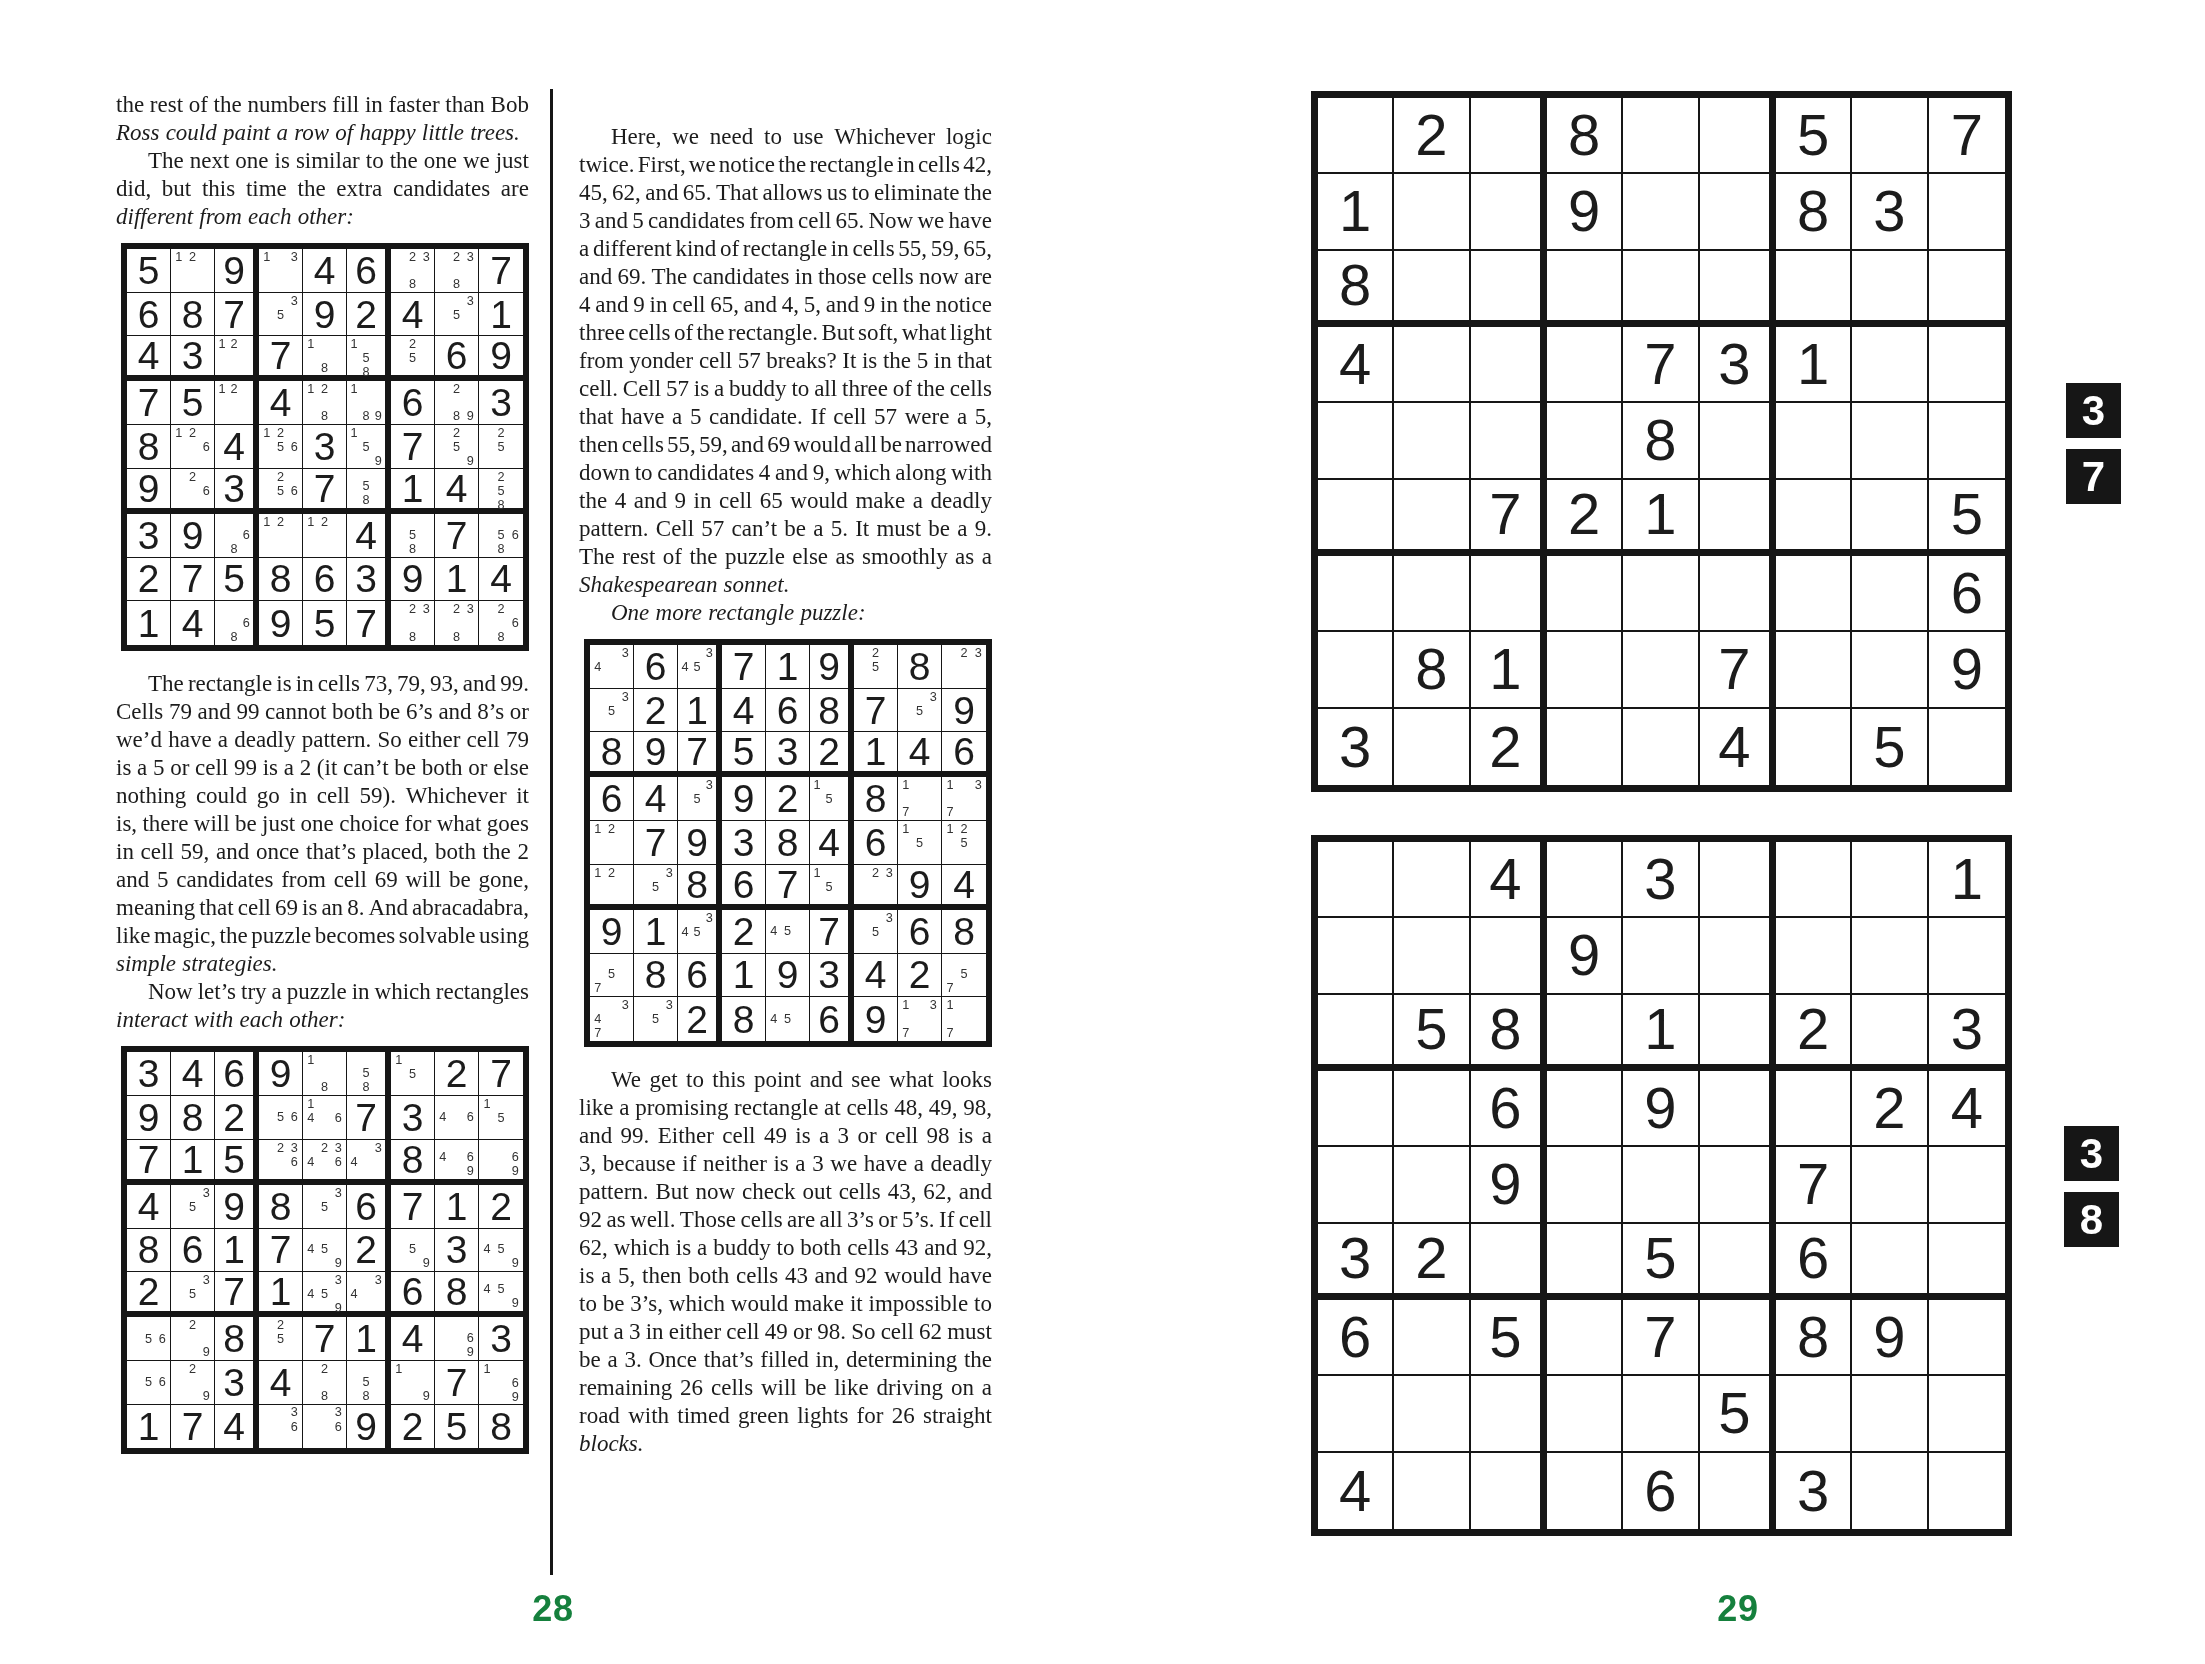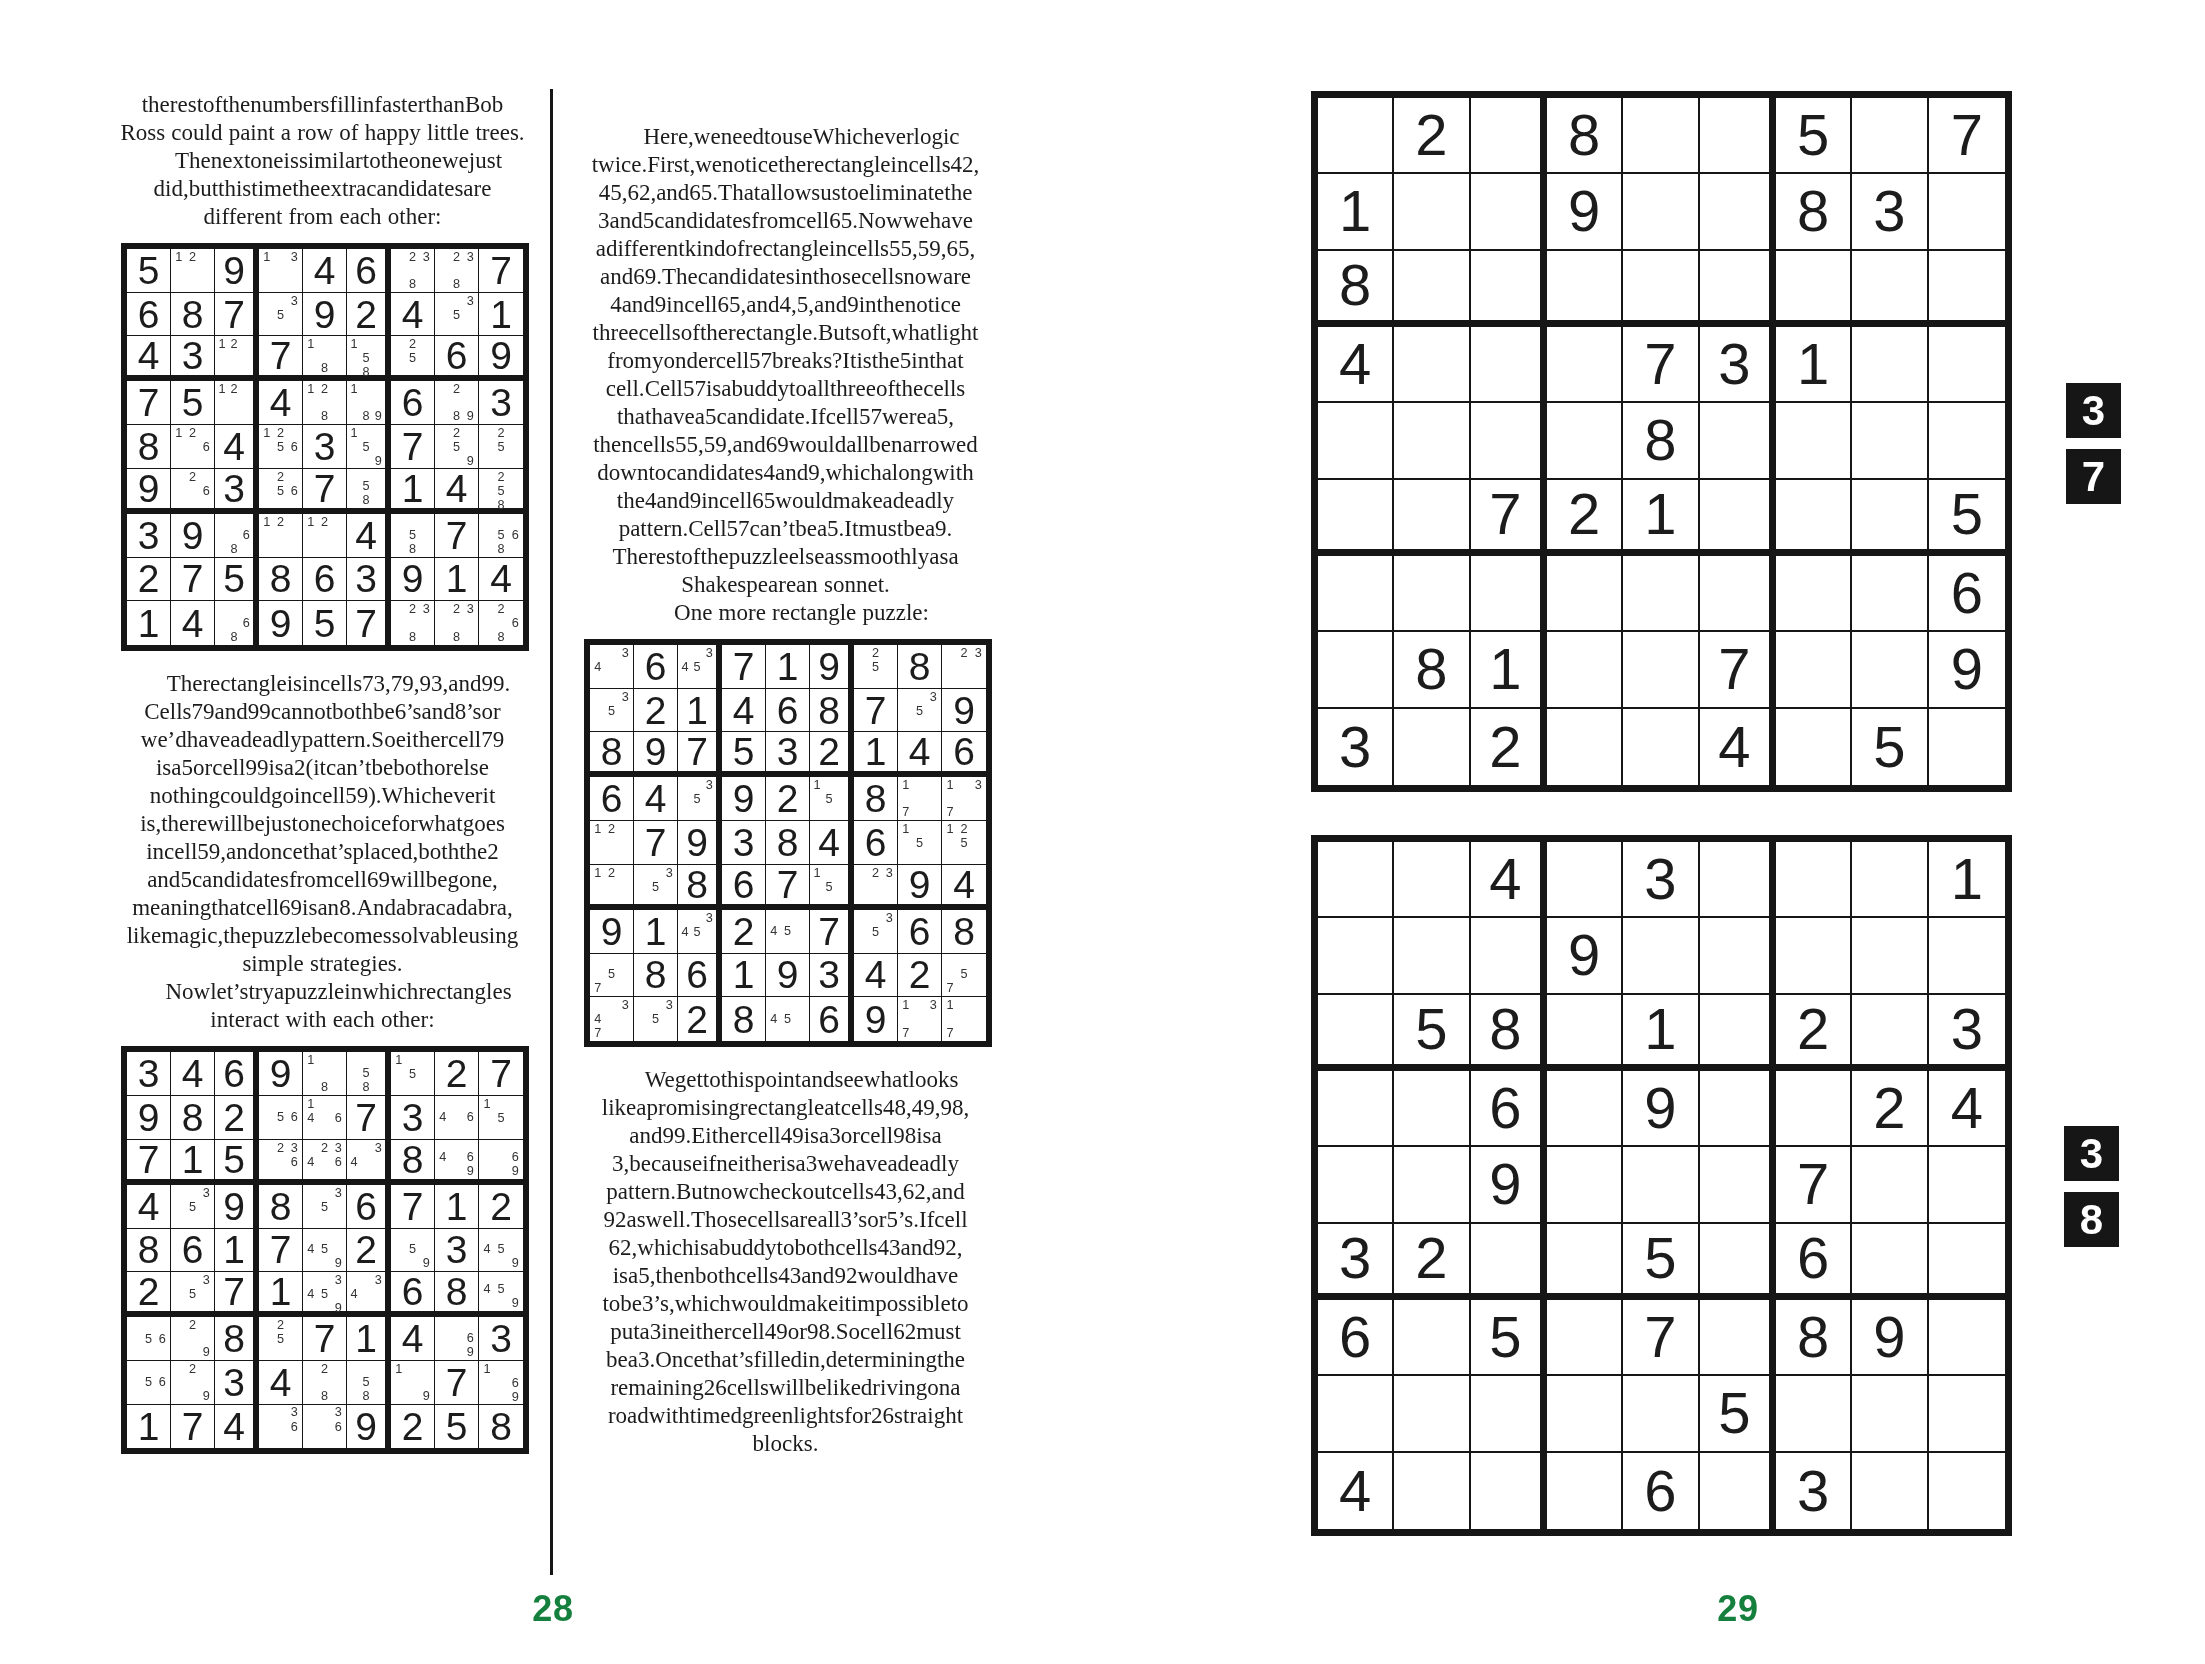--- a/index.html
+++ b/index.html
@@ -5,23 +5,23 @@
   html,body{margin:0;padding:0;background:#ffffff;}
   body{width:2205px;height:1665px;position:relative;overflow:hidden;
        font-family:"Liberation Serif",serif;color:#1c1c1c;}
   .spread{position:absolute;inset:0;}
 
   
   .textcol{position:absolute;width:413px;font-size:23px;}
   #col-left{left:116px;top:92px;}
   #col-mid{left:579px;top:92px;margin-top:32px;}
   .para{margin:0;}
-  .line{display:flex;justify-content:center;align-items:baseline;
+  .line{display:flex;justify-content:space-between;align-items:baseline;
         height:28px;white-space:nowrap;}
-  .line.last{justify-content:center;gap:0.27em;}
+  .line.last{justify-content:flex-start;gap:0.27em;font-style:italic;}
   .line.indent{padding-left:32px;}
 
   .divider{position:absolute;left:550px;top:89px;width:3.4px;height:1486px;
            background:#161616;}
 
   
   .sudoku{display:grid;grid-template-columns:repeat(9,1fr);
           grid-template-rows:repeat(9,1fr);box-sizing:border-box;
           background:#fff;border:6px solid #161616;}
   .sudoku.small{width:408px;height:408px;}

